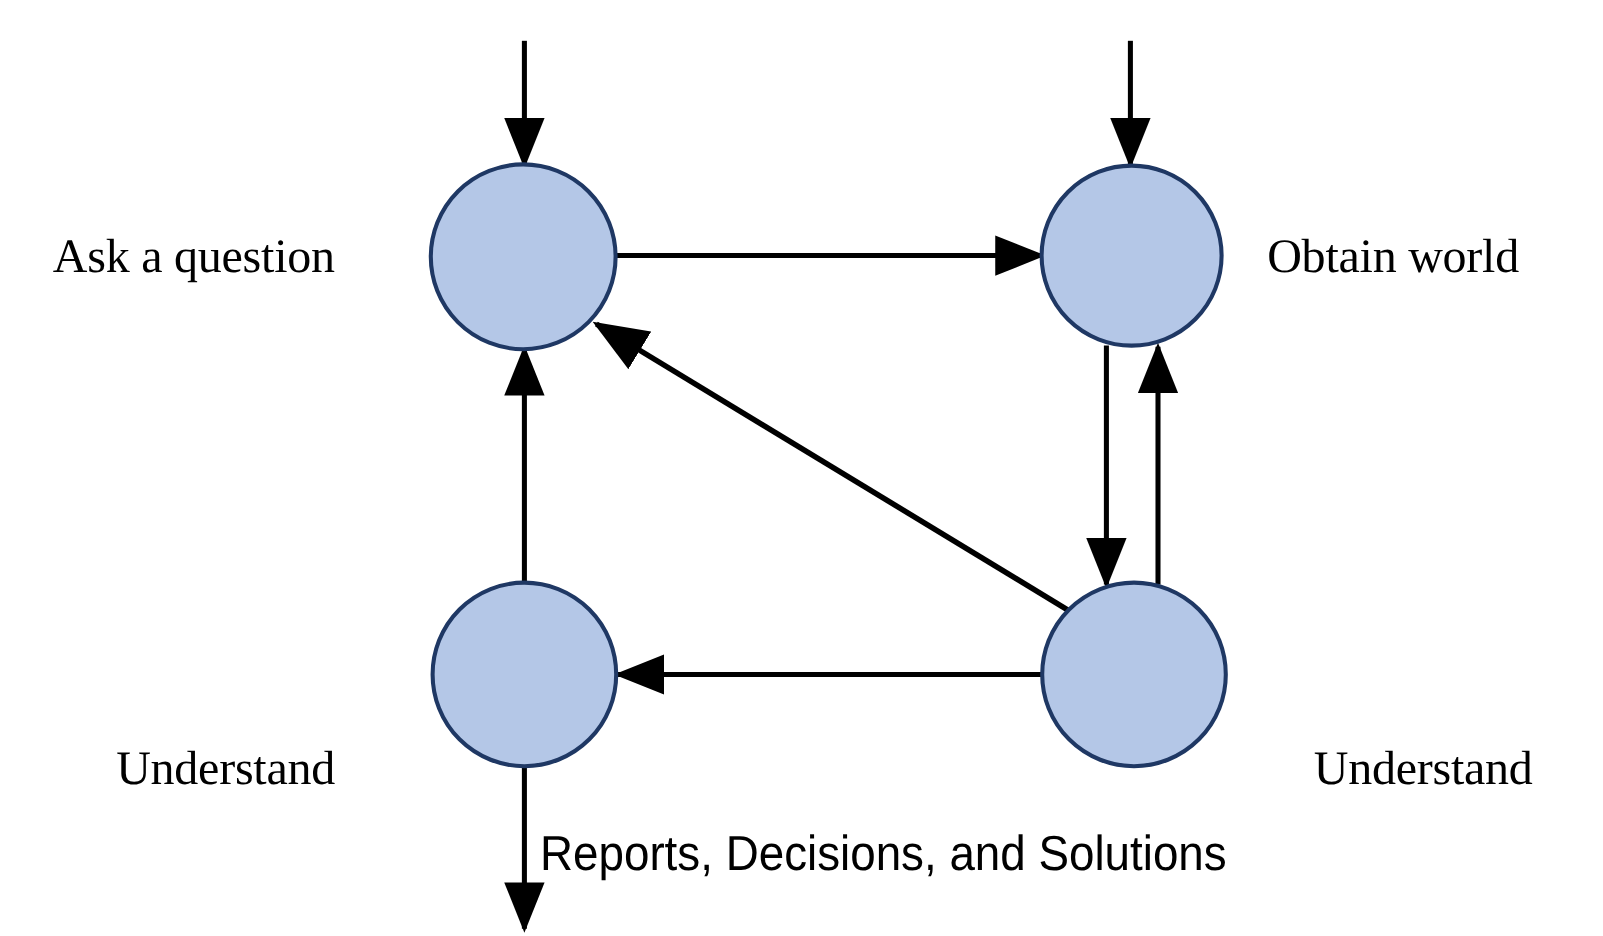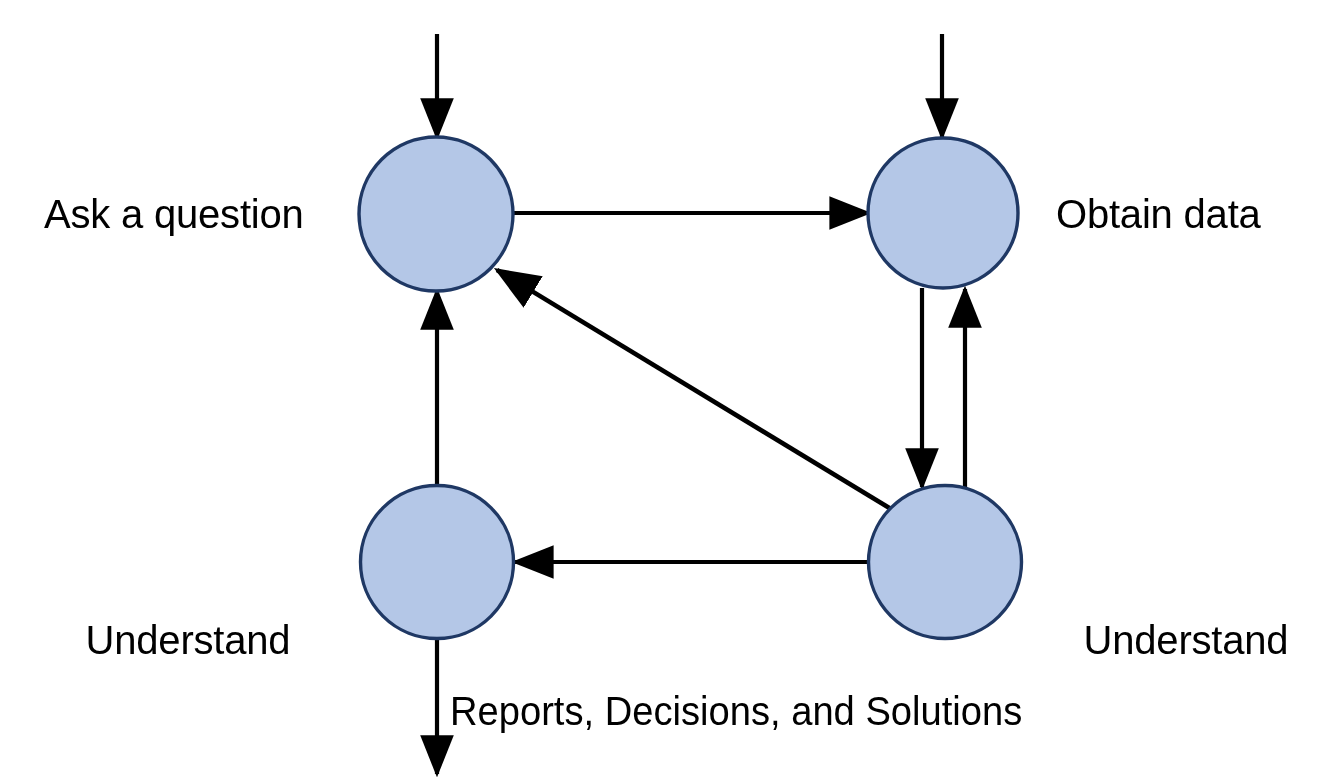--- a/index.html
+++ b/index.html
@@ -20,21 +20,21 @@
   #diagram-svg {
     position: absolute;
     left: 0;
     top: 0;
     width: 1336px;
     height: 780px;
   }
   .node-label {
     position: absolute;
     color: #000000;
-    font-family: Liberation Sans, sans-serif;
+    font-family: Liberation Serif, serif;
     font-size: 40px;
     line-height: 52px;
     white-space: pre;
     letter-spacing: -0.2px;
   }
   .label-right-of-node {
     text-align: left;
   }
   .label-left-of-node {
     text-align: right;
@@ -114,21 +114,21 @@
     <g>
       <circle cx="436" cy="214" r="77" fill="#B4C7E7" stroke="#1F3864" stroke-width="3.4"></circle>
       <circle cx="943" cy="213" r="75" fill="#B4C7E7" stroke="#1F3864" stroke-width="3.4"></circle>
       <circle cx="437" cy="562" r="76.5" fill="#B4C7E7" stroke="#1F3864" stroke-width="3.4"></circle>
       <circle cx="945" cy="562" r="76.5" fill="#B4C7E7" stroke="#1F3864" stroke-width="3.4"></circle>
     </g>
   </svg>
 
   <div class="node-label label-left-of-node" id="label-ask-a-question">Ask a question</div>
 
-  <div class="node-label label-right-of-node" id="label-obtain-data">Obtain data</div>
+  <div class="node-label label-right-of-node" id="label-obtain-data">Obtain world</div>
 
   <div class="node-label label-two-line" id="label-understand-the-world">
     <div>Understand</div>
     <div>the world</div>
   </div>
 
   <div class="node-label label-two-line" id="label-understand-the-data">
     <div>Understand</div>
     <div>the data</div>
   </div>

